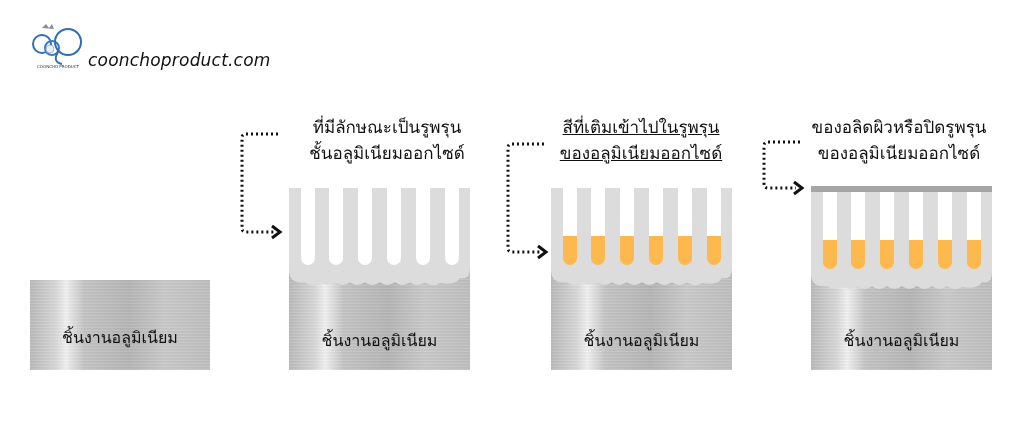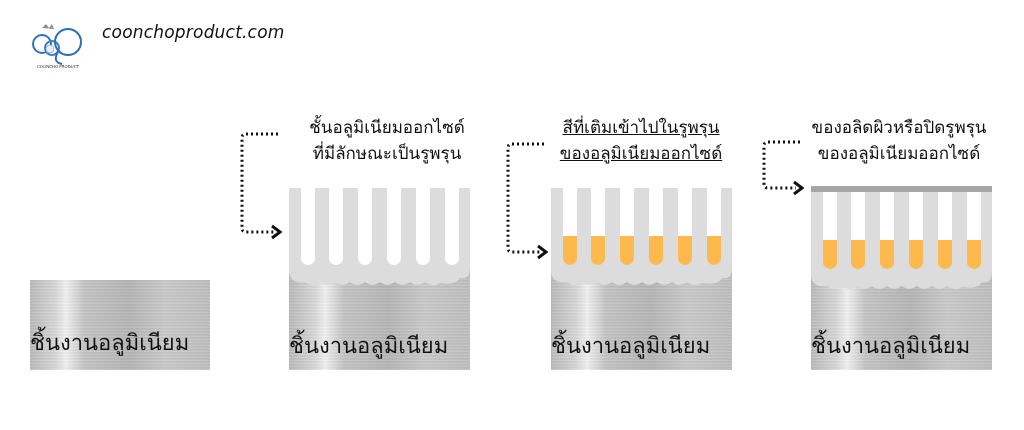--- a/index.html
+++ b/index.html
@@ -1,25 +1,25 @@
 <!DOCTYPE html>
 <html><head>
 <meta charset="utf-8">
 <style>
   html,body{margin:0;padding:0;background:#ffffff;}
   body{width:1024px;height:430px;position:relative;overflow:hidden;font-family:"DejaVu Sans","Liberation Sans",sans-serif;}
-  .brand{position:absolute;left:28px;top:22px;display:flex;align-items:flex-start;gap:14px;}
+  .brand{position:absolute;left:28px;top:22px;display:flex;align-items:flex-end;}
   .brand-logo{width:60px;height:48px;position:relative;}
   .brand-text{font-family:"DejaVu Sans",sans-serif;font-style:italic;font-size:17px;color:#111;letter-spacing:0.2px;}
   .metal{position:absolute;background:
       linear-gradient(90deg,#b9b9b9 0%,#d6d6d6 14%,#f0f0f0 20%,#c3c3c3 30%,#b4b4b4 55%,#c8c8c8 75%,#bdbdbd 100%);
   }
   .metal::before{content:"";position:absolute;inset:0;
     background:repeating-linear-gradient(0deg,rgba(255,255,255,0.10) 0px,rgba(255,255,255,0.10) 1px,rgba(0,0,0,0.05) 2px,rgba(0,0,0,0) 3px);}
-  .metal-label{position:absolute;left:0;right:0;font-size:22px;color:#111;z-index:2;}
+  .metal-label{position:absolute;left:0;right:0;text-align:center;font-size:16px;color:#111;z-index:2;}
   .stage-caption{position:absolute;text-align:center;font-size:17px;line-height:26px;color:#111;white-space:nowrap;}
   svg{display:block;}
 </style>
 </head>
 <body>
 
 <div class="brand">
   <div class="brand-logo">
     <svg width="60" height="48" viewBox="0 0 60 48">
       <path d="M14 6 l4 -4 l3 4 l3 -4 l2 5 z" fill="#8a8f96"></path>
@@ -32,22 +32,22 @@
     </svg>
   </div>
   <span class="brand-text">coonchoproduct.com</span>
 </div>
 
 <div class="metal" style="left:30px;top:280px;width:180px;height:90px;">
   <div class="metal-label" style="top:45px;">ชิ้นงานอลูมิเนียม</div>
 </div>
 
 <div class="stage-caption" style="left:262px;top:114px;width:250px;">
+  <div>ที่มีลักษณะเป็นรูพรุน</div>
   <div>ชั้นอลูมิเนียมออกไซด์</div>
-  <div>ที่มีลักษณะเป็นรูพรุน</div>
 </div>
 <svg style="position:absolute;left:238px;top:130px;" width="46" height="110" viewBox="0 0 46 110">
   <path d="M40 4 H8 Q4 4 4 8 V98 Q4 102 8 102 H36" fill="none" stroke="#111" stroke-width="3" stroke-dasharray="2 3"></path>
   <path d="M34 96 L42 102 L34 108" fill="none" stroke="#111" stroke-width="3"></path>
 </svg>
 <div class="metal" style="left:289px;top:188px;width:181px;height:182px;">
   <div class="metal-label" style="top:140px;">ชิ้นงานอลูมิเนียม</div>
 </div>
 <svg style="position:absolute;left:289px;top:188px;" width="181" height="100" viewBox="0 0 181 100">
   <path d="M0 0 H181 V80 Q181 92 171 90 Q166 98 151 95 Q143 100 136 94 Q128 100 121 94 Q113 100 106 94 Q98 100 91 94 Q83 100 76 94 Q68 100 61 94 Q53 100 46 94 Q38 100 31 94 Q23 100 16 94 Q0 96 0 82 Z" fill="#dcdcdc"></path>

